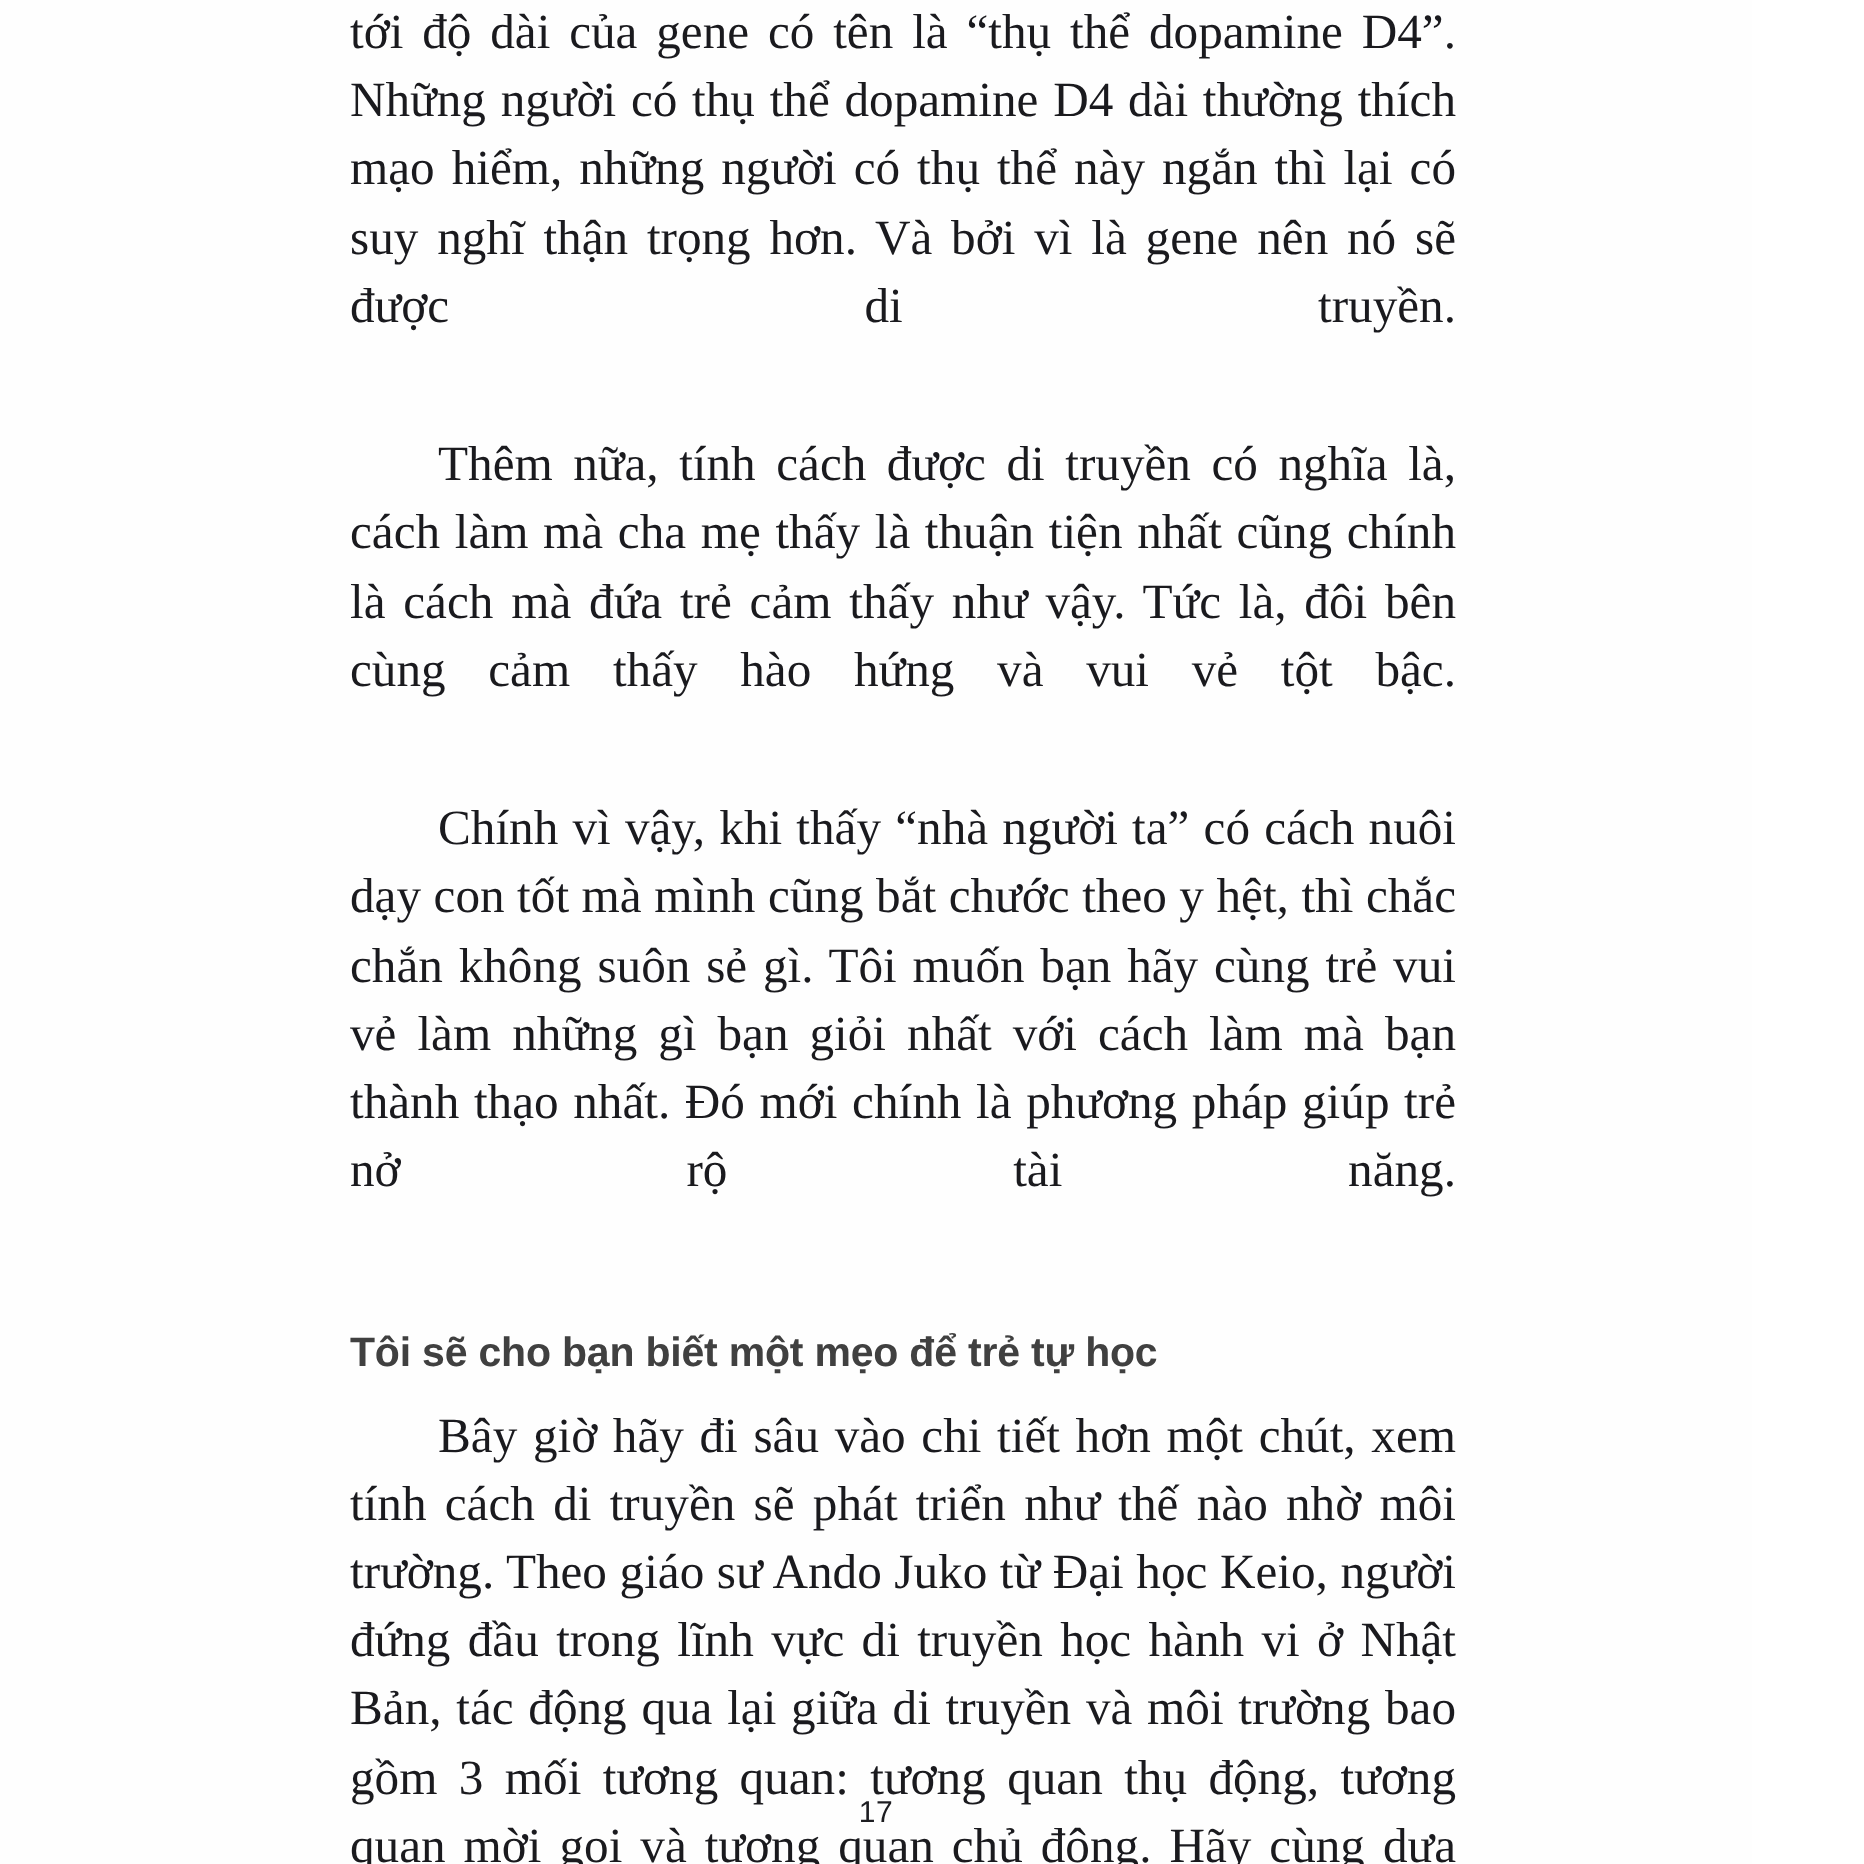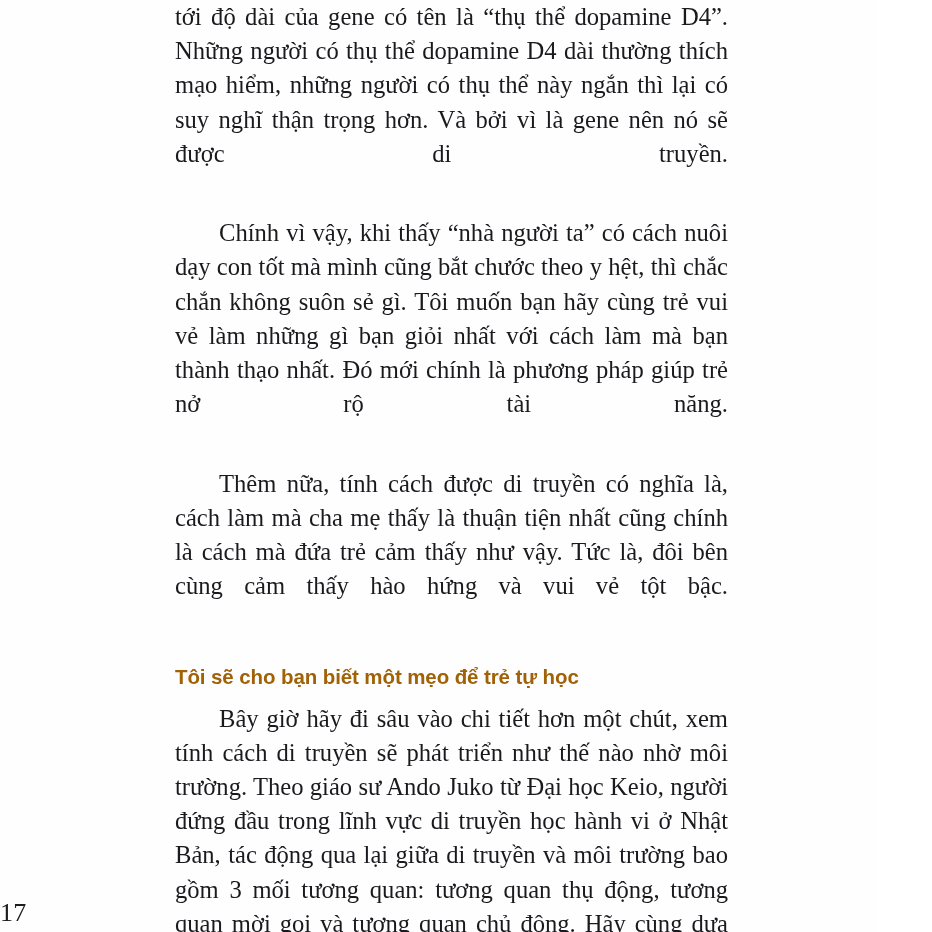--- a/index.html
+++ b/index.html
@@ -65,52 +65,53 @@
   .para-gap-3 { margin-top: 11px; }
 
   
   .section-heading {
     margin: 0;
     font-family: "Liberation Sans", "DejaVu Sans", sans-serif;
     font-size: 20.5px;
     font-weight: bold;
     line-height: 30px;
     letter-spacing: -0.1px;
-    color: #a16207;
+    color: #404040;
     text-align: left;
     margin-top: 24px;
     margin-bottom: 10px;
   }
 
   
   .folio {
     position: absolute;
     left: 0;
     right: 0;
     top: 898px;
-    font-family: Liberation Serif, serif;
-    font-size: 26px;
+    text-align: center;
+    font-family: Liberation Sans, sans-serif;
+    font-size: 15px;
     font-weight: normal;
     color: #1d1d21;
     letter-spacing: 0.3px;
   }
 </style>
 </head>
 <body>
 
 <div class="page">
 
   <div class="text-column">
 
     <p class="para continuation">tới độ dài của gene có tên là “thụ thể dopamine D4”. Những người có thụ thể dopamine D4 dài thường thích mạo hiểm, những người có thụ thể này ngắn thì lại có suy nghĩ thận trọng hơn. Và bởi vì là gene nên nó sẽ được di truyền.</p>
 
 
+    <p class="para indented para-gap-2">Thêm nữa, tính cách được di truyền có nghĩa là, cách làm mà cha mẹ thấy là thuận tiện nhất cũng chính là cách mà đứa trẻ cảm thấy như vậy. Tức là, đôi bên cùng cảm thấy hào hứng và vui vẻ tột bậc.</p>
+
     <p class="para indented para-gap-3">Chính vì vậy, khi thấy “nhà người ta” có cách nuôi dạy con tốt mà mình cũng bắt chước theo y hệt, thì chắc chắn không suôn sẻ gì. Tôi muốn bạn hãy cùng trẻ vui vẻ làm những gì bạn giỏi nhất với cách làm mà bạn thành thạo nhất. Đó mới chính là phương pháp giúp trẻ nở rộ tài năng.</p>
-
-    <p class="para indented para-gap-2">Thêm nữa, tính cách được di truyền có nghĩa là, cách làm mà cha mẹ thấy là thuận tiện nhất cũng chính là cách mà đứa trẻ cảm thấy như vậy. Tức là, đôi bên cùng cảm thấy hào hứng và vui vẻ tột bậc.</p>
 
     <h2 class="section-heading">Tôi sẽ cho bạn biết một mẹo để trẻ tự học</h2>
 
     <p class="para indented">Bây giờ hãy đi sâu vào chi tiết hơn một chút, xem tính cách di truyền sẽ phát triển như thế nào nhờ môi trường. Theo giáo sư Ando Juko từ Đại học Keio, người đứng đầu trong lĩnh vực di truyền học hành vi ở Nhật Bản, tác động qua lại giữa di truyền và môi trường bao gồm 3 mối tương quan: tương quan thụ động, tương quan mời gọi và tương quan chủ động. Hãy cùng dựa trên quan điểm đó để tìm ra cách khiến cho tài năng của trẻ được đơm hoa kết trái.</p>
 
   </div>
 
   <div class="folio">17</div>
 
 </div>

